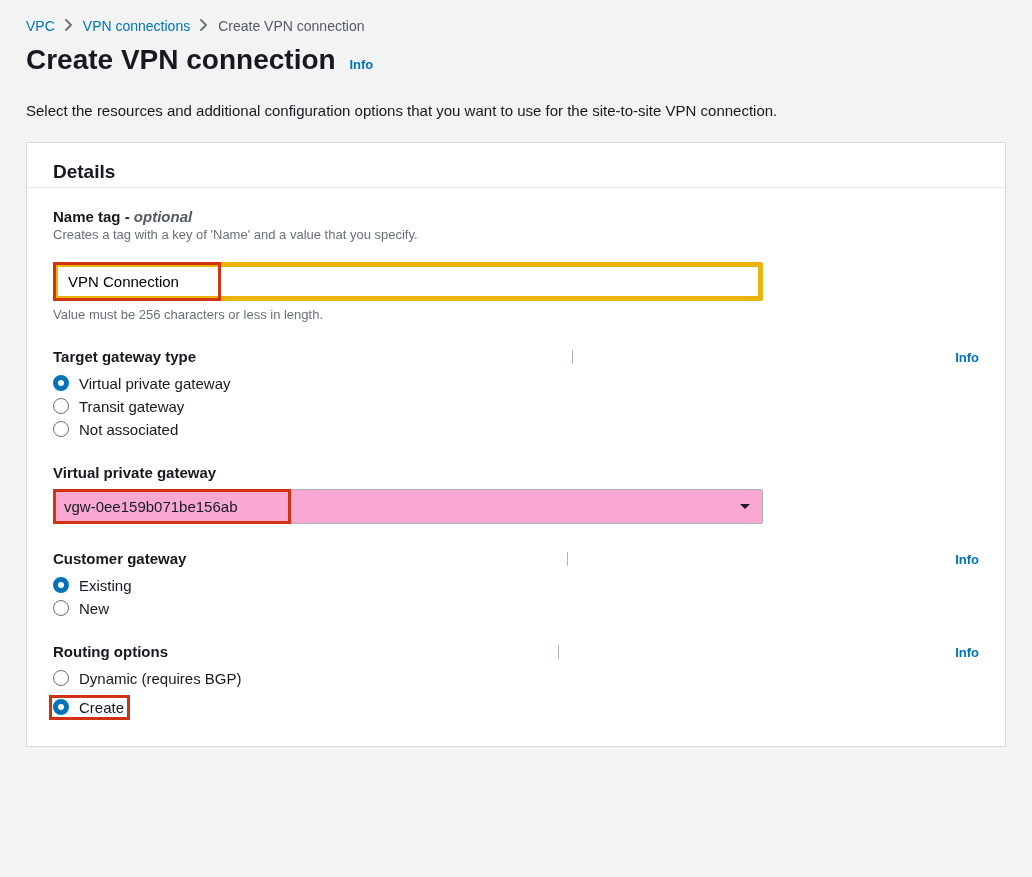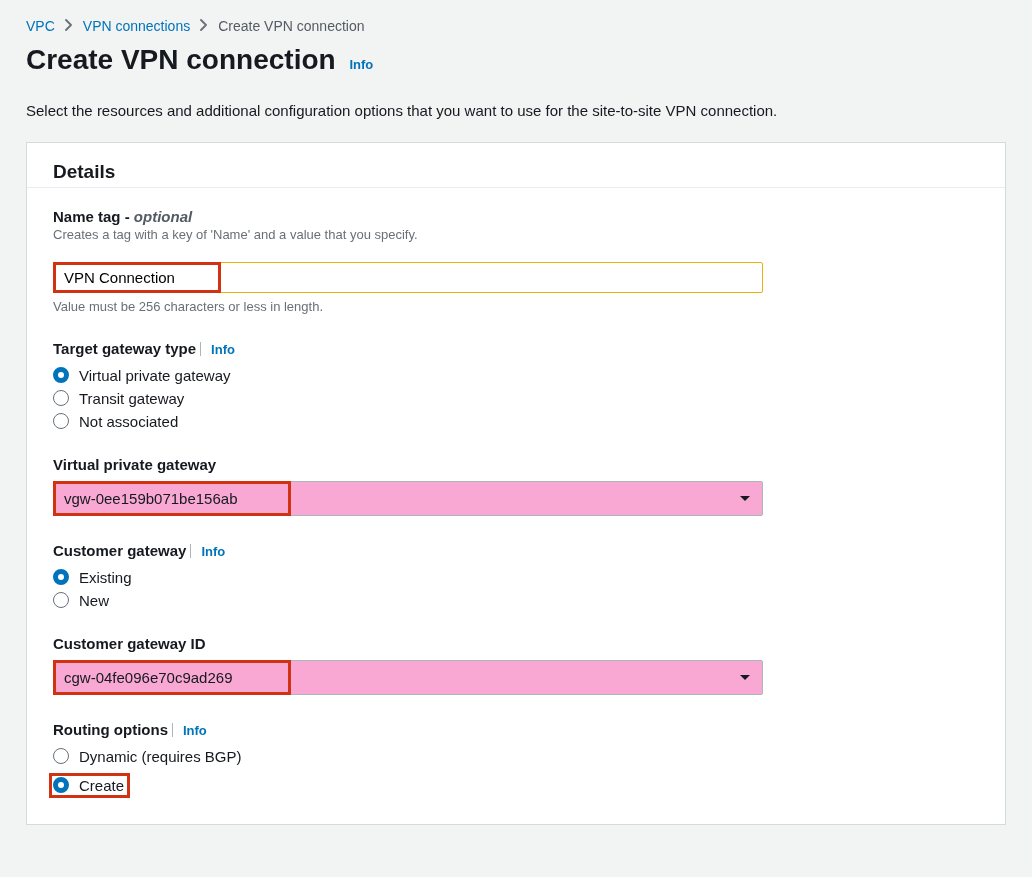--- a/index.html
+++ b/index.html
@@ -85,21 +85,21 @@
   .constraint {
     color: #687078;
     font-size: 13px;
     margin-top: 6px;
   }
   .text-input {
     width: 772px;
     max-width: 100%;
     padding: 6px 10px;
     font-size: 15px;
-    border: 1px solid #eab308;
+    border: 5px solid #eab308;
     border-radius: 2px;
     font-family: inherit;
   }
   .select-wrap {
     width: 710px;
     max-width: 100%;
     position: relative;
   }
   .select-display {
     width: 100%;
@@ -141,20 +141,21 @@
   .radio.checked {
     border: 5px solid #0073bb;
     width: 16px;
     height: 16px;
   }
   .label-with-info {
     display: flex;
     align-items: center;
     gap: 4px;
     margin-bottom: 8px;
+    justify-content: space-between;
   }
   .label-sep {
     width: 1px;
     height: 14px;
     background: #aab7b8;
   }
   .name-input-row { position: relative; width: 710px; max-width:100%; }
   .name-highlight-box {
     position: absolute;
     left: 0;
@@ -275,34 +276,20 @@
         <div class="radio-row">
           <span class="radio checked"></span>
           <span>Existing</span>
         </div>
         <div class="radio-row">
           <span class="radio"></span>
           <span>New</span>
         </div>
       </div>
 
-      <div class="field-group">
-        <div class="field-label" style="margin-bottom:8px">Customer gateway ID</div>
-        <div class="select-wrap">
-          <div class="select-display">
-            <span>cgw-04fe096e70c9ad269</span>
-          </div>
-          <span class="select-caret">
-            <svg width="12" height="8" viewBox="0 0 12 8">
-                <path d="M1 1 L6 6 L11 1 Z" fill="#16191f"></path>
-              </svg>
-          </span>
-          <div class="cgw-highlight-box"></div>
-        </div>
-      </div>
 
       <div class="field-group">
         <div class="label-with-info">
           <span class="field-label">Routing options</span>
           <span class="label-sep"></span>
           <span class="info-link">Info</span>
         </div>
         <div class="radio-row">
           <span class="radio"></span>
           <span>Dynamic (requires BGP)</span>

